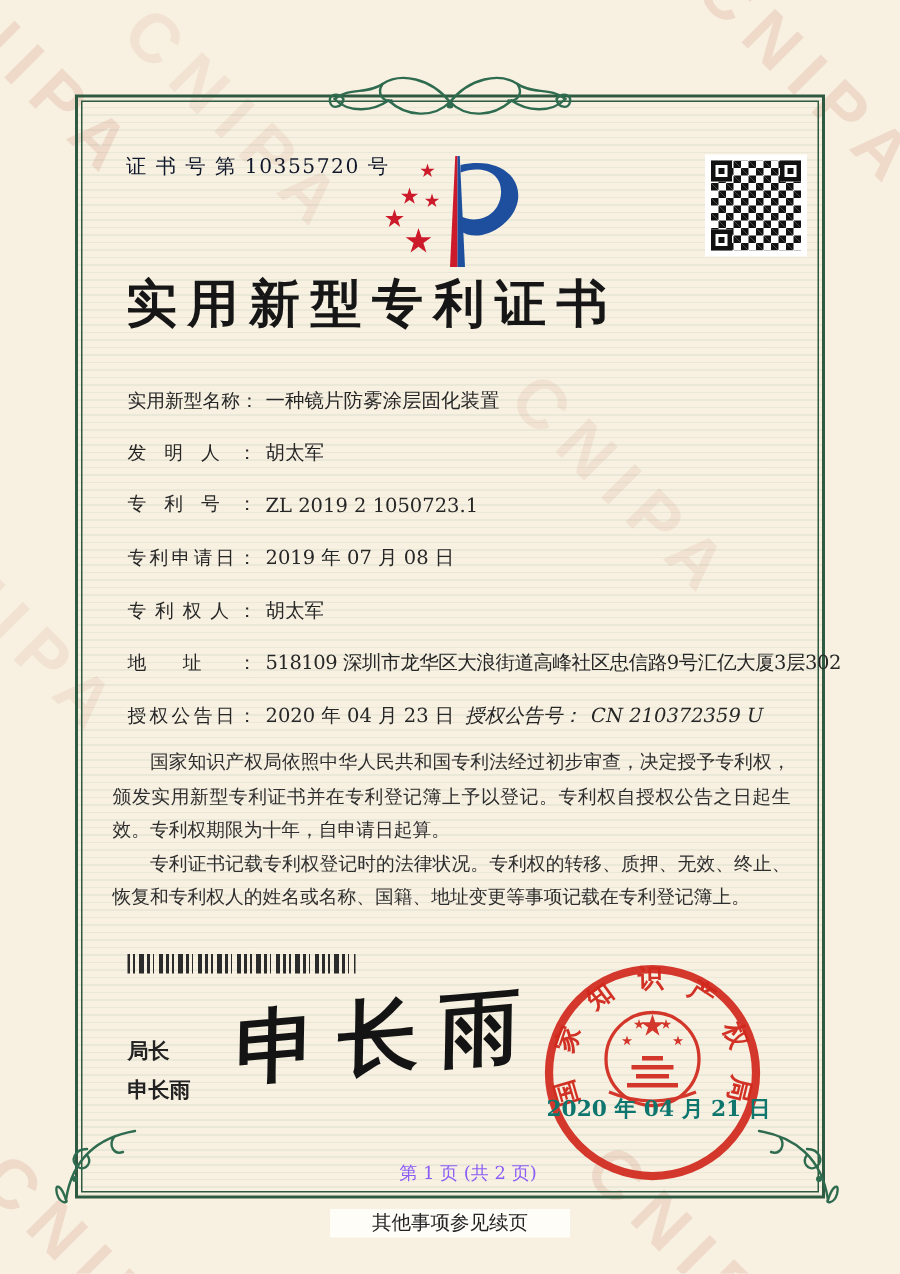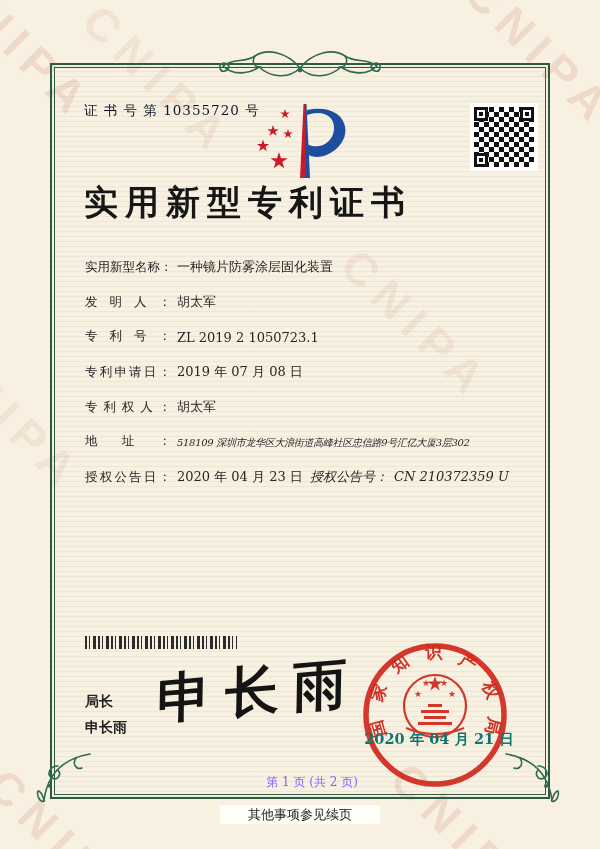--- a/index.html
+++ b/index.html
@@ -49,21 +49,21 @@
     left:0;top:180px;width:496px;text-align:center;
     font-size:34px;font-weight:700;letter-spacing:7px;color:#161616;
   }
   .fields{left:85px;top:250px;width:445px;}
   .frow{position:absolute;left:0;white-space:nowrap;font-size:13px;color:#262626;}
   .flabel{
     display:inline-block;width:86px;font-size:12.5px;
     text-align:justify;text-align-last:justify;vertical-align:bottom;
   }
   .fvalue{margin-left:6px;}
-  .fvalue.addr{font-size:10px;letter-spacing:-0.3px;font-style:italic;}
+  .fvalue.addr{font-size:13px;letter-spacing:-0.3px;}
   .pair2{position:absolute;left:225px;top:0;white-space:nowrap;font-style:italic;}
   .paras{left:75px;top:497px;width:452px;font-size:12.5px;line-height:22.5px;color:#2e2e2e;}
   .paras p{margin:0;text-indent:2em;text-align:justify;}
   .barcode{
     left:85px;top:636px;width:152px;height:13px;
     background:repeating-linear-gradient(90deg,
       #2b2b2b 0 2px,transparent 2px 4px,
       #2b2b2b 4px 5px,transparent 5px 8px,
       #2b2b2b 8px 11px,transparent 11px 13px);
   }
@@ -178,20 +178,22 @@
   </div>
   <div class="frow" style="top:218px;">
     <span class="flabel">授权公告日：</span><span class="fvalue">2020 年 04 月 23 日</span>
     <span class="pair2">
       <span>授权公告号：</span><span class="fvalue">CN 210372359 U</span>
     </span>
   </div>
 </div>
 
 <div class="abs paras">
+  <p>国家知识产权局依照中华人民共和国专利法经过初步审查，决定授予专利权，颁发实用新型专利证书并在专利登记簿上予以登记。专利权自授权公告之日起生效。专利权期限为十年，自申请日起算。</p>
+  <p>专利证书记载专利权登记时的法律状况。专利权的转移、质押、无效、终止、恢复和专利权人的姓名或名称、国籍、地址变更等事项记载在专利登记簿上。</p>
 </div>
 
 <div class="abs barcode"></div>
 
 <div class="abs director">
   <div>局长</div>
   <div>申长雨</div>
 </div>
 <div class="abs signature">申长雨</div>
 

